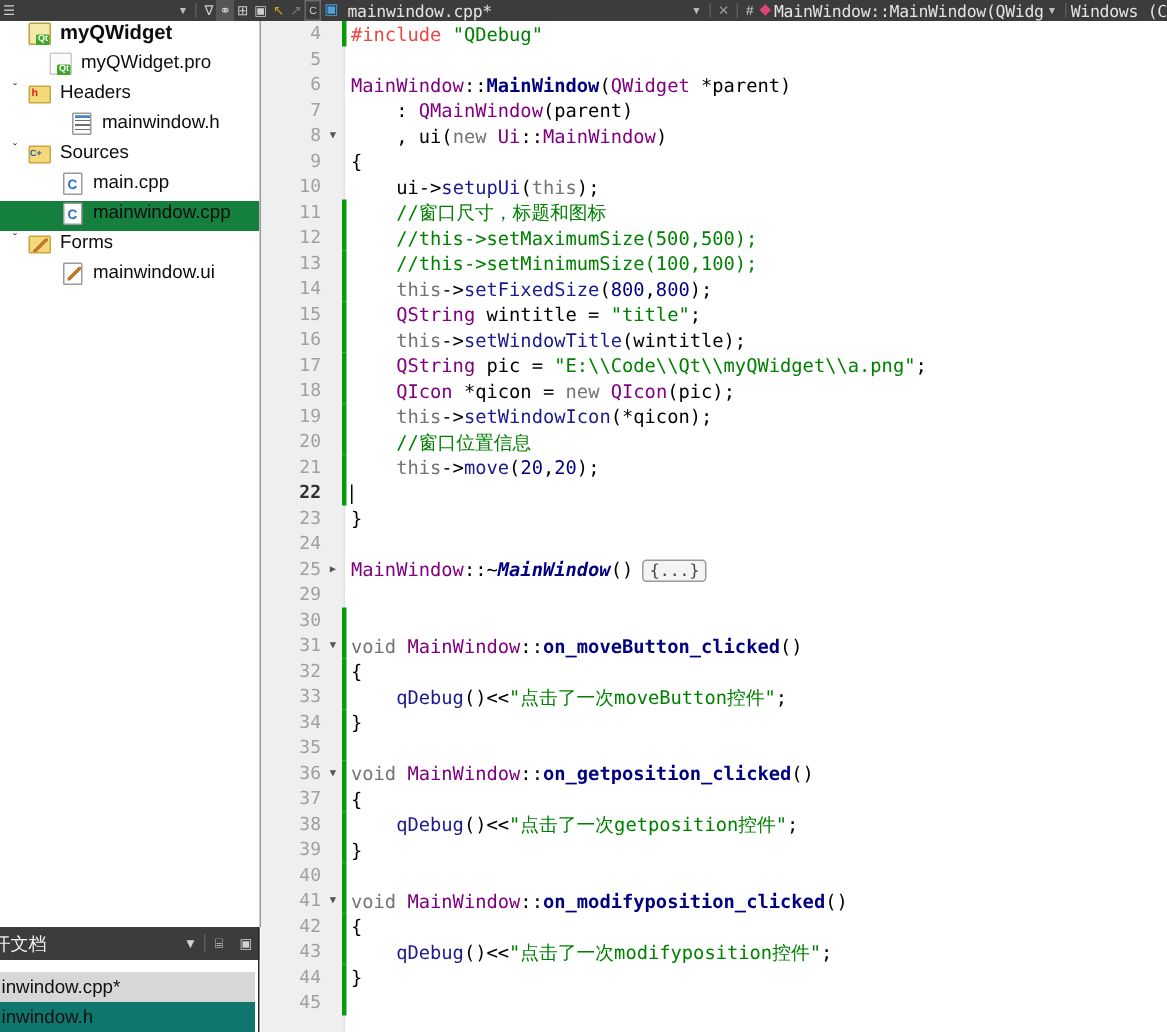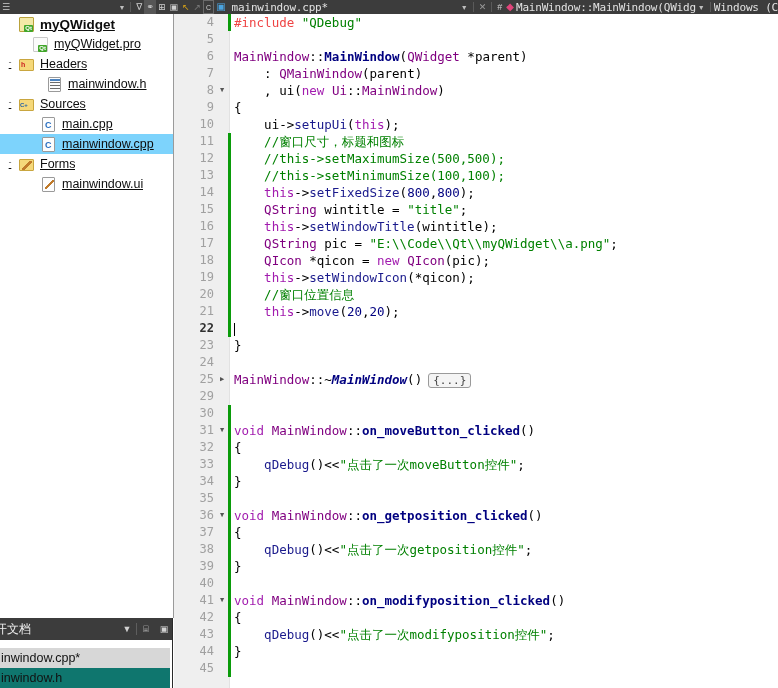--- a/index.html
+++ b/index.html
@@ -76,28 +76,26 @@
   .sidebar {
     position: absolute; left: 0; top: 14px;
     width: 173px; height: 604px;
     background: #ffffff;
     overflow: hidden;
   }
   .tree-row {
     position: relative;
     height: 20px;
     display: flex;
-    align-items: center;
     white-space: nowrap;
     font-size: 12.5px;
     color: #0d0d0d;
     cursor: default;
-    text-decoration: underline;
-  }
-  .tree-row.selected { background: #7dd3fc; }
+  }
+  .tree-row.selected { background: #15803d; }
   .tree-row .arrow {
     width: 16px;
     text-align: center;
     font-size: 8px;
     color: #3a3a3a;
     flex: 0 0 16px;
   }
   .tree-row .spacer { flex: 0 0 16px; }
   .tree-row .ficon {
     width: 18px; height: 16px;
@@ -296,21 +294,21 @@
     width: 3px; height: 17px;
     background: #0a9b0a;
   }
   .code {
     position: absolute; left: 60px; top: 0;
     line-height: 17px;
     white-space: pre;
     color: #000;
   }
   
-  .k     { color: #a21caf; }
+  .k     { color: #737373; }
   .pre   { color: #ef4444; }            
   .str   { color: #008000; }            
   .cmt   { color: #008000; }            
   .typ   { color: #800080; }            
   .fn    { color: #000080; font-weight: bold; }  
   .fnv   { color: #1a1a8c; }
   .num   { color: #000080; }
   .var   { color: #000000; }
   .op    { color: #000000; }
   .dtor  { color: #000080; font-weight: bold; font-style: italic; }

